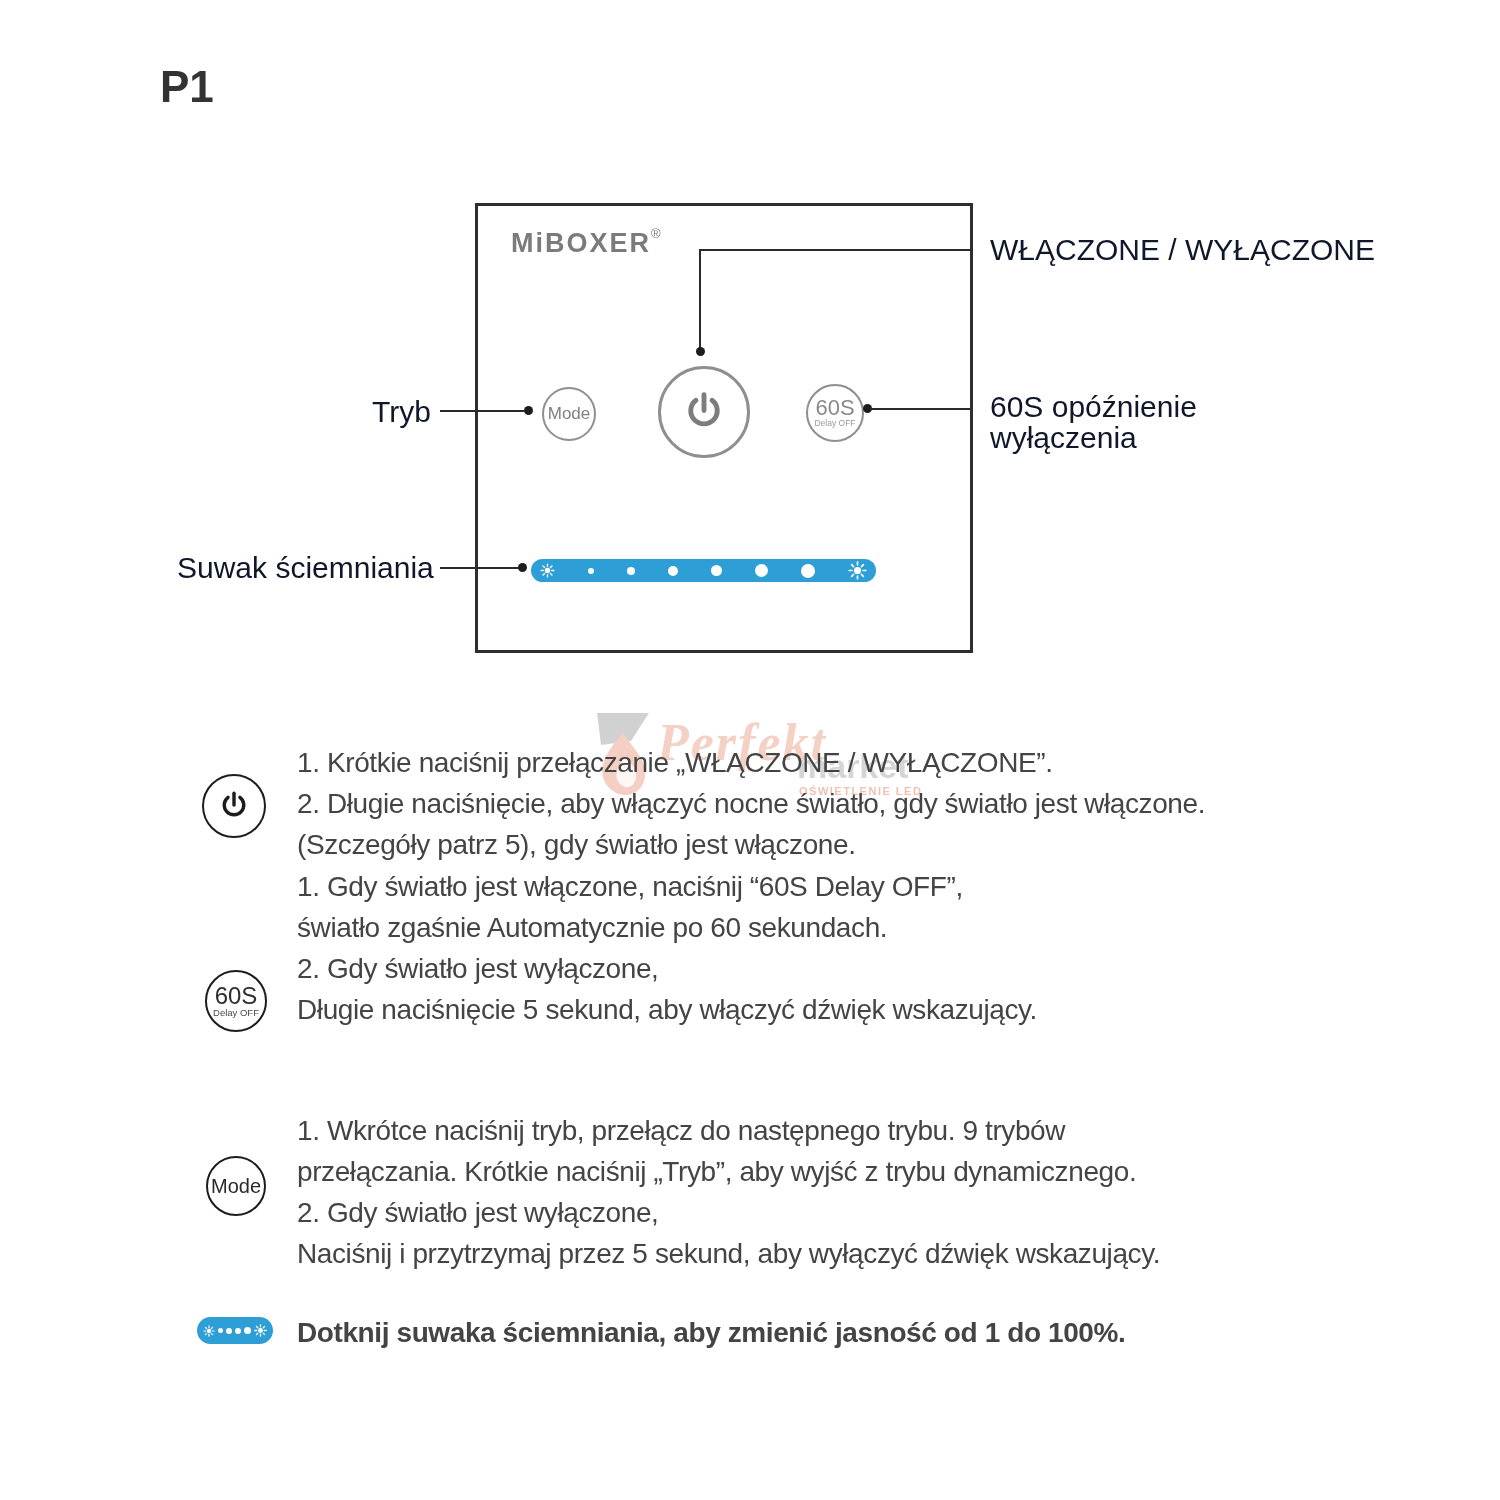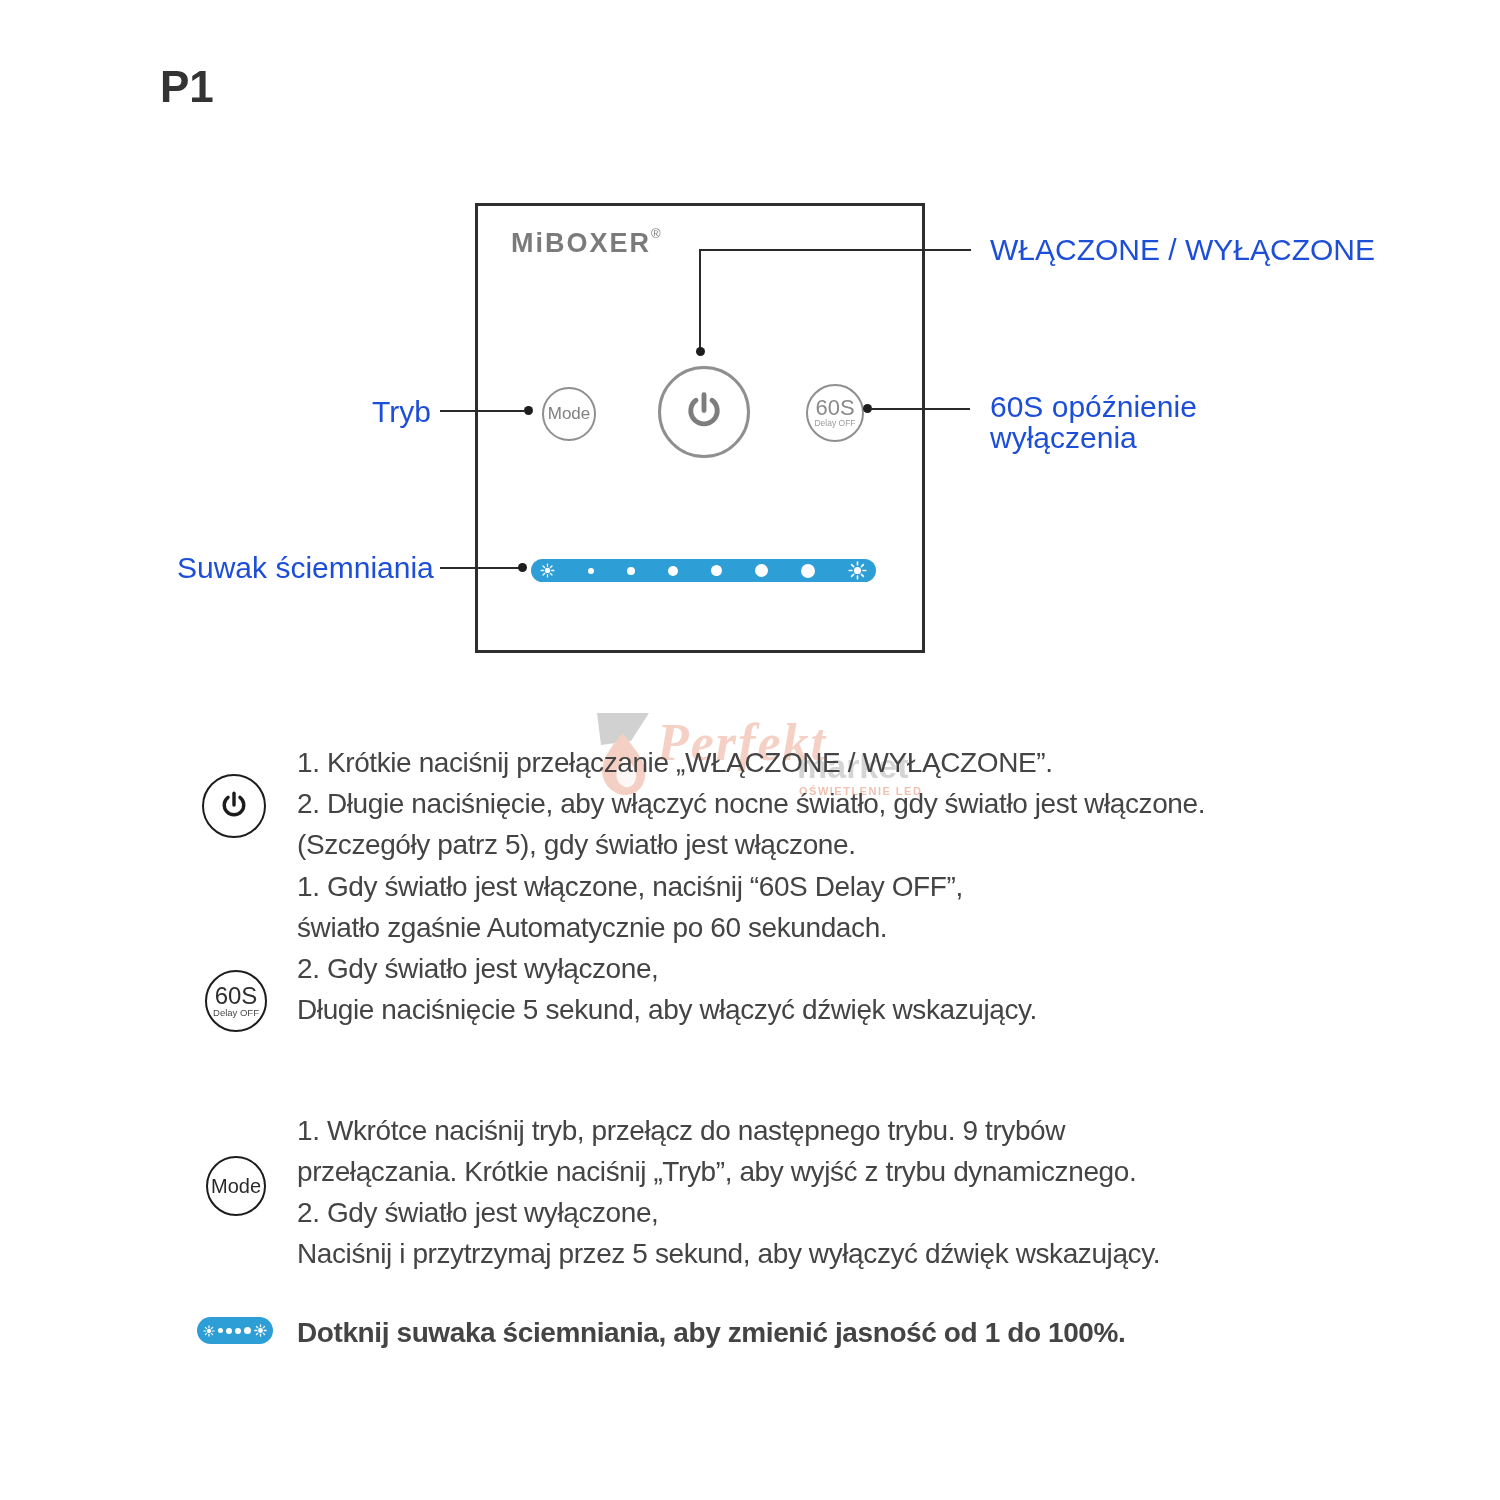--- a/index.html
+++ b/index.html
@@ -30,21 +30,21 @@
     font-size: 34px; font-weight: 700; color: rgba(125, 125, 125, 0.32);
   }
   .wm-sub {
     position: absolute; left: 214px; top: 80px;
     font-size: 11px; font-weight: 700; color: rgba(221, 104, 62, 0.42); letter-spacing: 1.5px;
   }
   .wm-logo { position: absolute; left: 6px; top: 6px; opacity: 0.30; }
 
   
   .panel {
-    left: 475px; top: 203px; width: 450px; height: 450px;
+    left: 475px; top: 203px; width: 498px; height: 450px;
     border: 3px solid #2e2e2e; background: #ffffff;
   }
   .brand {
     position: absolute; left: 33px; top: 20px;
     font-size: 27px; font-weight: 700; color: #7b7b7b; letter-spacing: 2px;
   }
   .brand sup { font-size: 13px; font-weight: 400; vertical-align: 14px; letter-spacing: 0; }
 
   .circle-btn {
     position: absolute; border-radius: 50%;
@@ -64,21 +64,21 @@
     display: flex; align-items: center; justify-content: space-between;
     padding: 0 9px;
   }
   .dot { border-radius: 50%; background: #ffffff; flex: 0 0 auto; }
 
   
   .lead { background: #2a2a2a; }
   .lead.h { height: 2px; }
   .lead.v { width: 2px; }
   .lead-dot { width: 9px; height: 9px; border-radius: 50%; background: #1d1d1d; }
-  .callout { font-size: 30px; color: #1d4ed8; white-space: nowrap; }
+  .callout { font-size: 30px; color: #0f172a; white-space: nowrap; }
 
   
   .instr { left: 297px; white-space: nowrap; }
   .instr .line { font-size: 28px; letter-spacing: -0.4px; line-height: 41px; color: #444444; }
 
   .icon-circle {
     position: absolute; border-radius: 50%; background: #ffffff;
     display: flex; flex-direction: column; align-items: center; justify-content: center;
   }
   .i-power { left: 202px; top: 774px; width: 64px; height: 64px; border: 2px solid #1c1c1c; }

